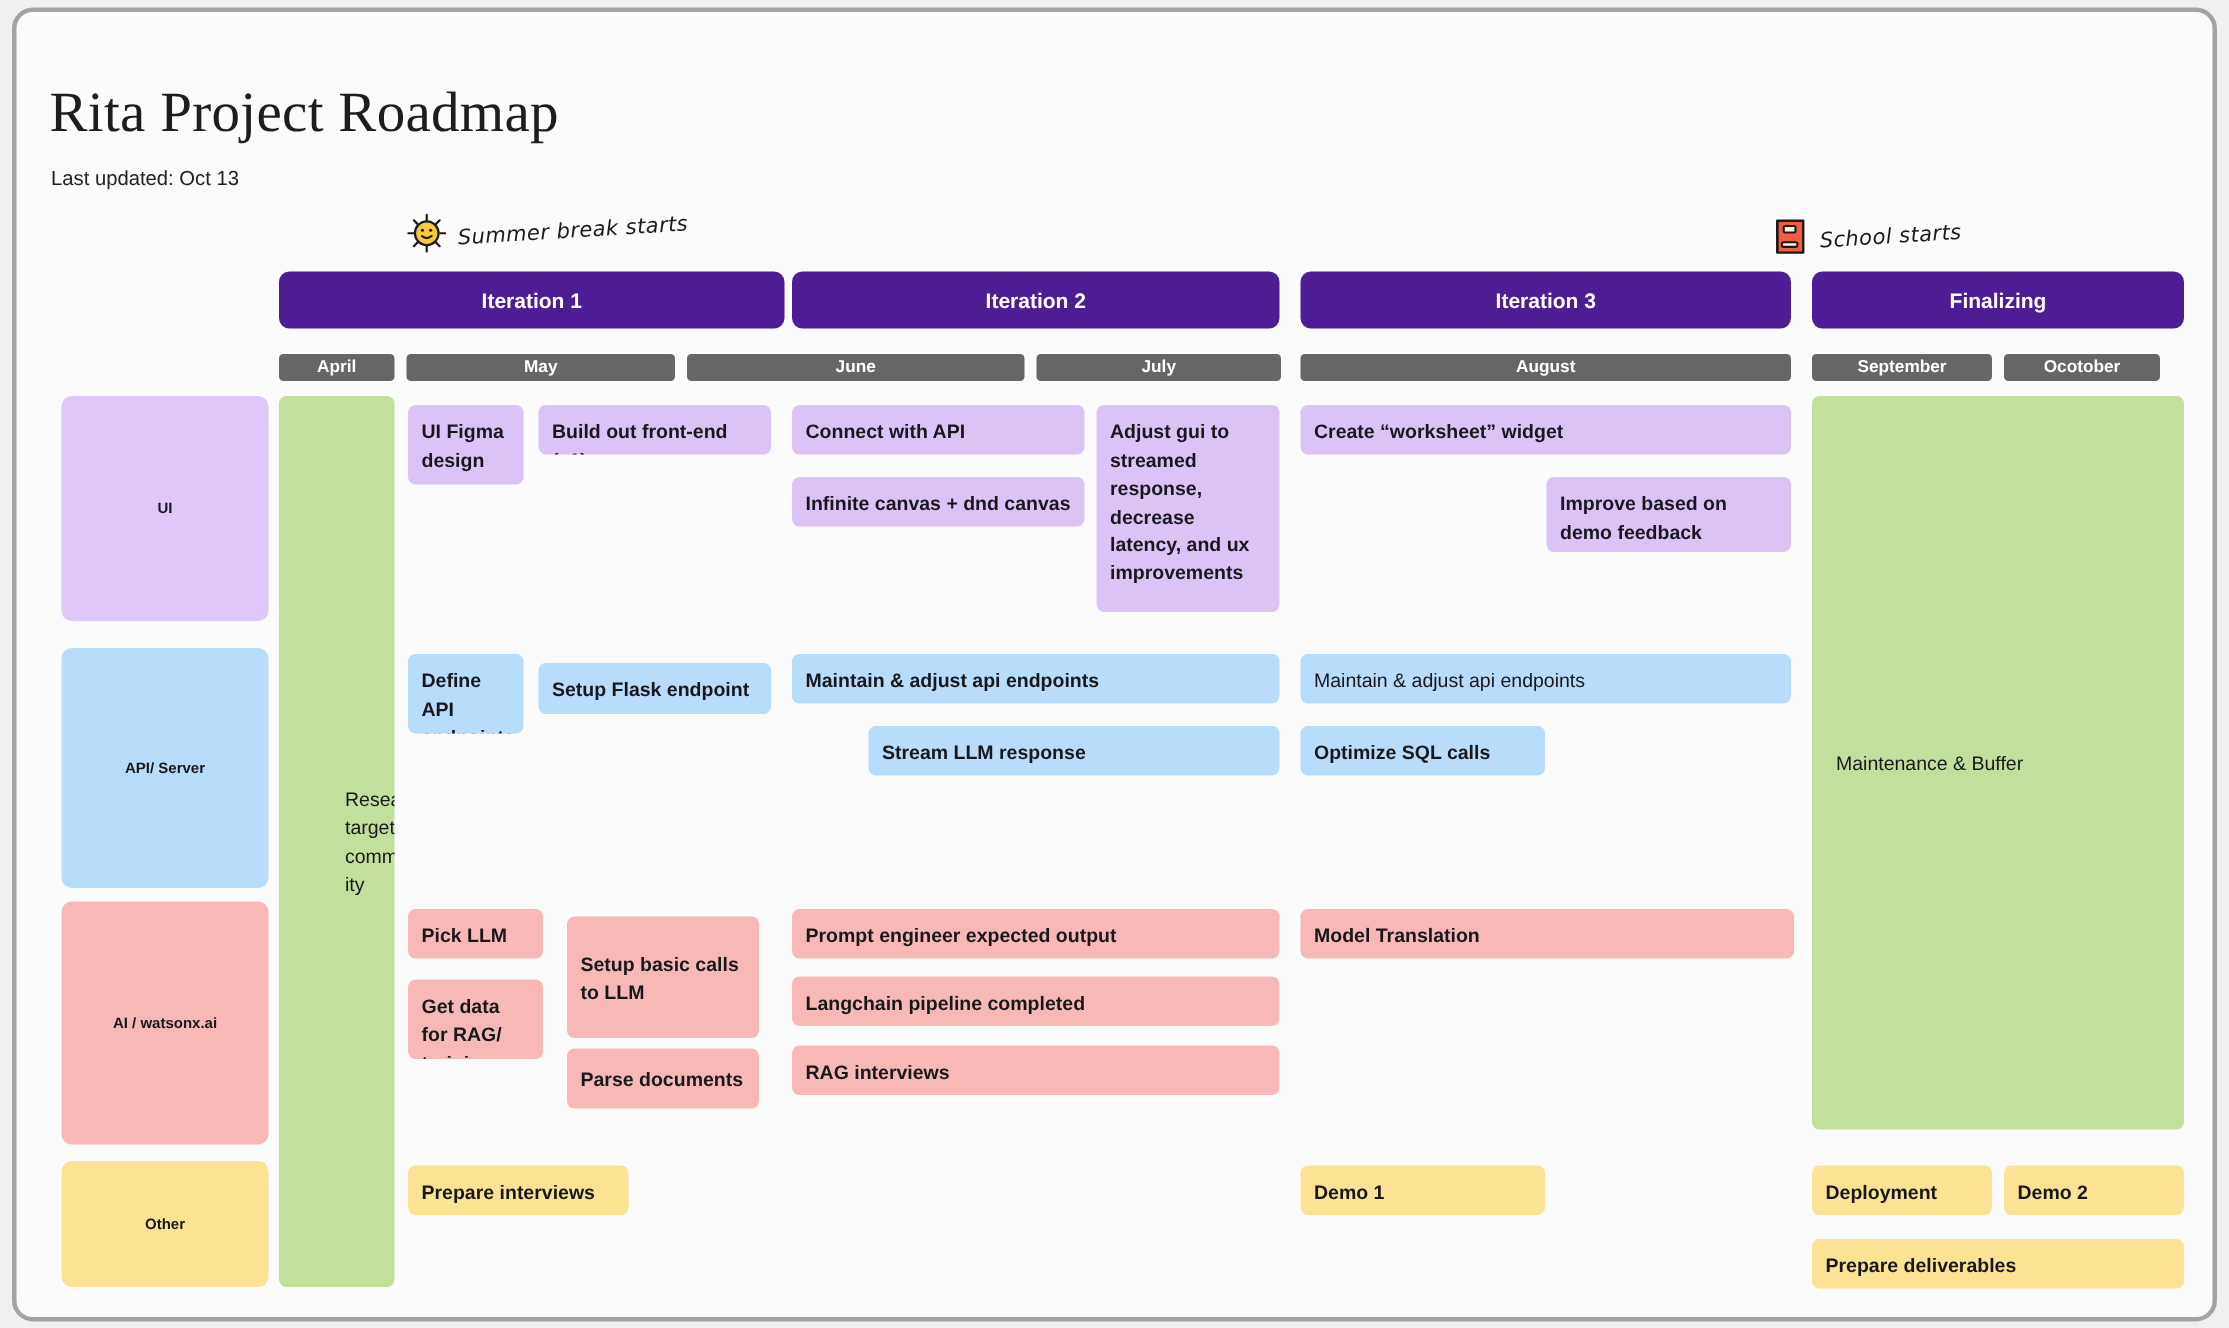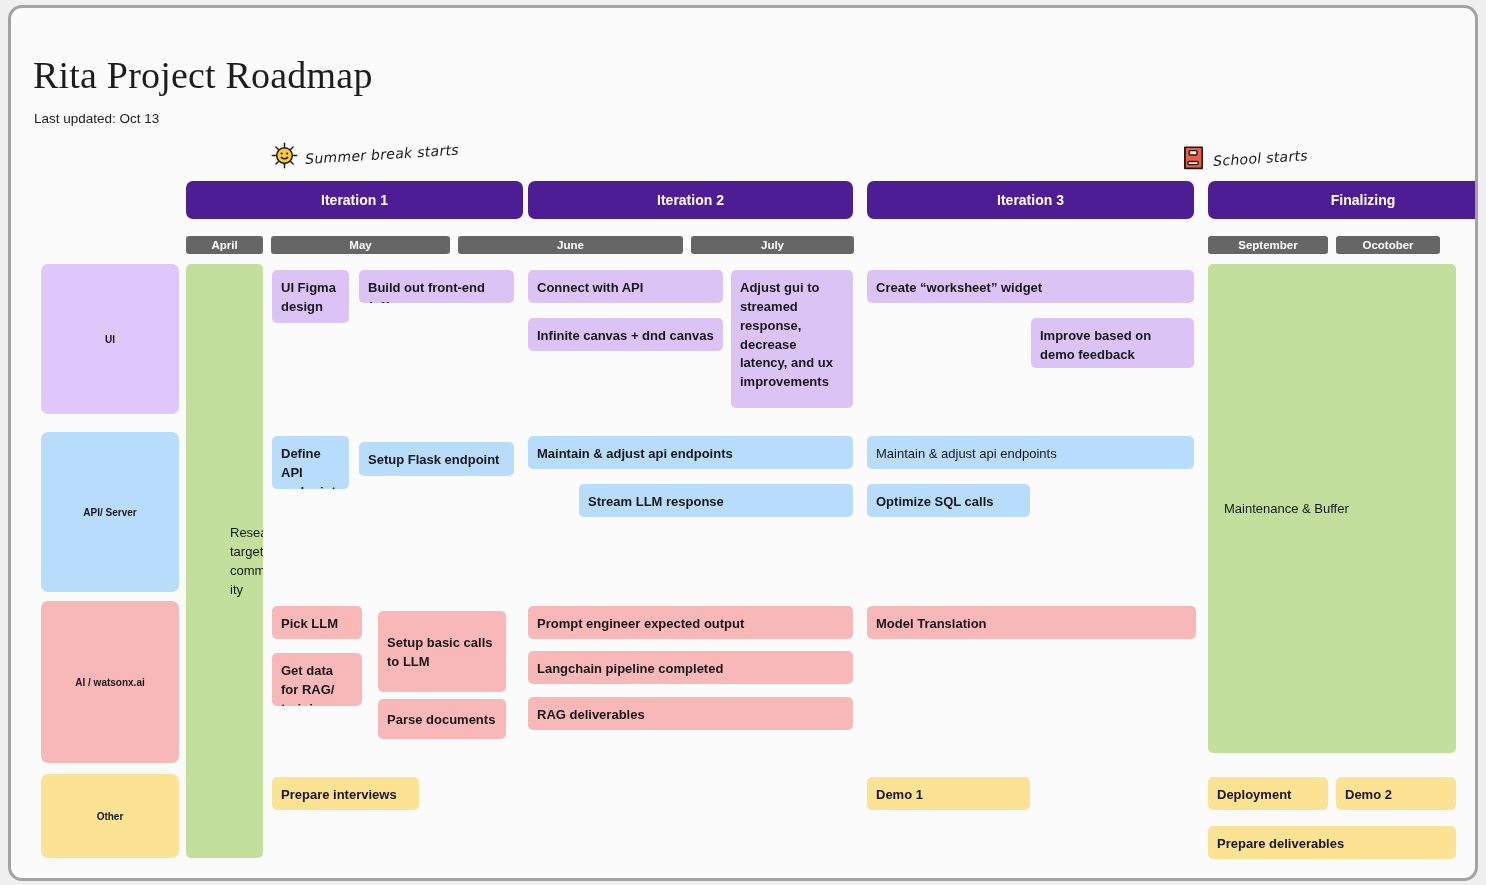--- a/index.html
+++ b/index.html
@@ -183,26 +183,27 @@
           <rect x="9" y="6.5" width="9" height="5" rx="1" fill="#fdf3d6" stroke="#1a1a1a" stroke-width="1.6"></rect>
           <rect x="7.5" y="19" width="12" height="3.6" rx="1.4" fill="#fdf3d6" stroke="#1a1a1a" stroke-width="1.6"></rect>
         </svg>
       </span>
       <span class="mlabel">School starts</span>
     </div>
 
     <div class="phase" style="left:175px; top:173px; width:337px;">Iteration 1</div>
     <div class="phase" style="left:517px; top:173px; width:325px;">Iteration 2</div>
     <div class="phase" style="left:856px; top:173px; width:327px;">Iteration 3</div>
-    <div class="phase" style="left:1197px; top:173px; width:248px;padding-left:31px;">Finalizing</div>
+    <div class="phase" style="left:1197px; top:173px; width:248px;">Finalizing</div>
 
     <div class="month" style="left:175px; top:228px; width:77px;">April</div>
     <div class="month" style="left:260px; top:228px; width:179px;">May</div>
     <div class="month" style="left:447px; top:228px; width:225px;">June</div>
     <div class="month" style="left:680px; top:228px; width:163px;">July</div>
+    <div class="month" style="left:856px; top:228px; width:327px;">August</div>
     <div class="month" style="left:1197px; top:228px; width:120px;">September</div>
     <div class="month" style="left:1325px; top:228px; width:104px;">Ocotober</div>
 
     <div class="lane" style="top:256px; height:150px; background:#dfc6fb;">UI</div>
     <div class="lane" style="top:424px; height:160px; background:#b7dcfc;">API/ Server</div>
     <div class="lane" style="top:593px; height:162px; background:#f9b8b8;">AI / watsonx.ai</div>
     <div class="lane" style="top:766px; height:84px;  background:#fce293;">Other</div>
 
     <div class="task block-research" style="left:175px; top:256px; width:77px; height:594px; background:#c2e09b;padding-left:44px;">Research target community-ity</div>
     <div class="task vcenter" style="left:1197px; top:256px; width:248px; height:489px; background:#c2e09b; font-weight:400; padding-left:16px;">Maintenance &amp; Buffer</div>
@@ -221,21 +222,21 @@
     <div class="task" style="left:568px; top:476px; width:274px; height:33px; background:#b7dcfc;">Stream LLM response</div>
     <div class="task regular" style="left:856px; top:428px; width:327px; height:33px; background:#b7dcfc;">Maintain &amp; adjust api endpoints</div>
     <div class="task" style="left:856px; top:476px; width:163px; height:33px; background:#b7dcfc;">Optimize SQL calls</div>
 
     <div class="task" style="left:261px; top:598px; width:90px;  height:33px; background:#f9b8b8;">Pick LLM</div>
     <div class="task" style="left:261px; top:645px; width:90px;  height:53px; background:#f9b8b8;">Get data for RAG/ training</div>
     <div class="task vcenter" style="left:367px; top:603px; width:128px; height:81px; background:#f9b8b8;">Setup basic calls to LLM</div>
     <div class="task vcenter" style="left:367px; top:691px; width:128px; height:40px; background:#f9b8b8;text-align:right;">Parse documents</div>
     <div class="task" style="left:517px; top:598px; width:325px; height:33px; background:#f9b8b8;">Prompt engineer expected output</div>
     <div class="task" style="left:517px; top:643px; width:325px; height:33px; background:#f9b8b8;">Langchain pipeline completed</div>
-    <div class="task" style="left:517px; top:689px; width:325px; height:33px; background:#f9b8b8;">RAG deliverables</div>
+    <div class="task" style="left:517px; top:689px; width:325px; height:33px; background:#f9b8b8;">RAG interviews</div>
     <div class="task" style="left:856px; top:598px; width:329px; height:33px; background:#f9b8b8;">Model Translation</div>
 
     <div class="task" style="left:261px; top:769px; width:147px; height:33px; background:#fce293;">Prepare interviews</div>
     <div class="task" style="left:856px; top:769px; width:163px; height:33px; background:#fce293;">Demo 1</div>
     <div class="task" style="left:1197px; top:769px; width:120px; height:33px; background:#fce293;">Deployment</div>
     <div class="task" style="left:1325px; top:769px; width:120px; height:33px; background:#fce293;">Demo 2</div>
     <div class="task" style="left:1197px; top:818px; width:248px; height:33px; background:#fce293;">Prepare deliverables</div>
 
   </div>
 </div>

